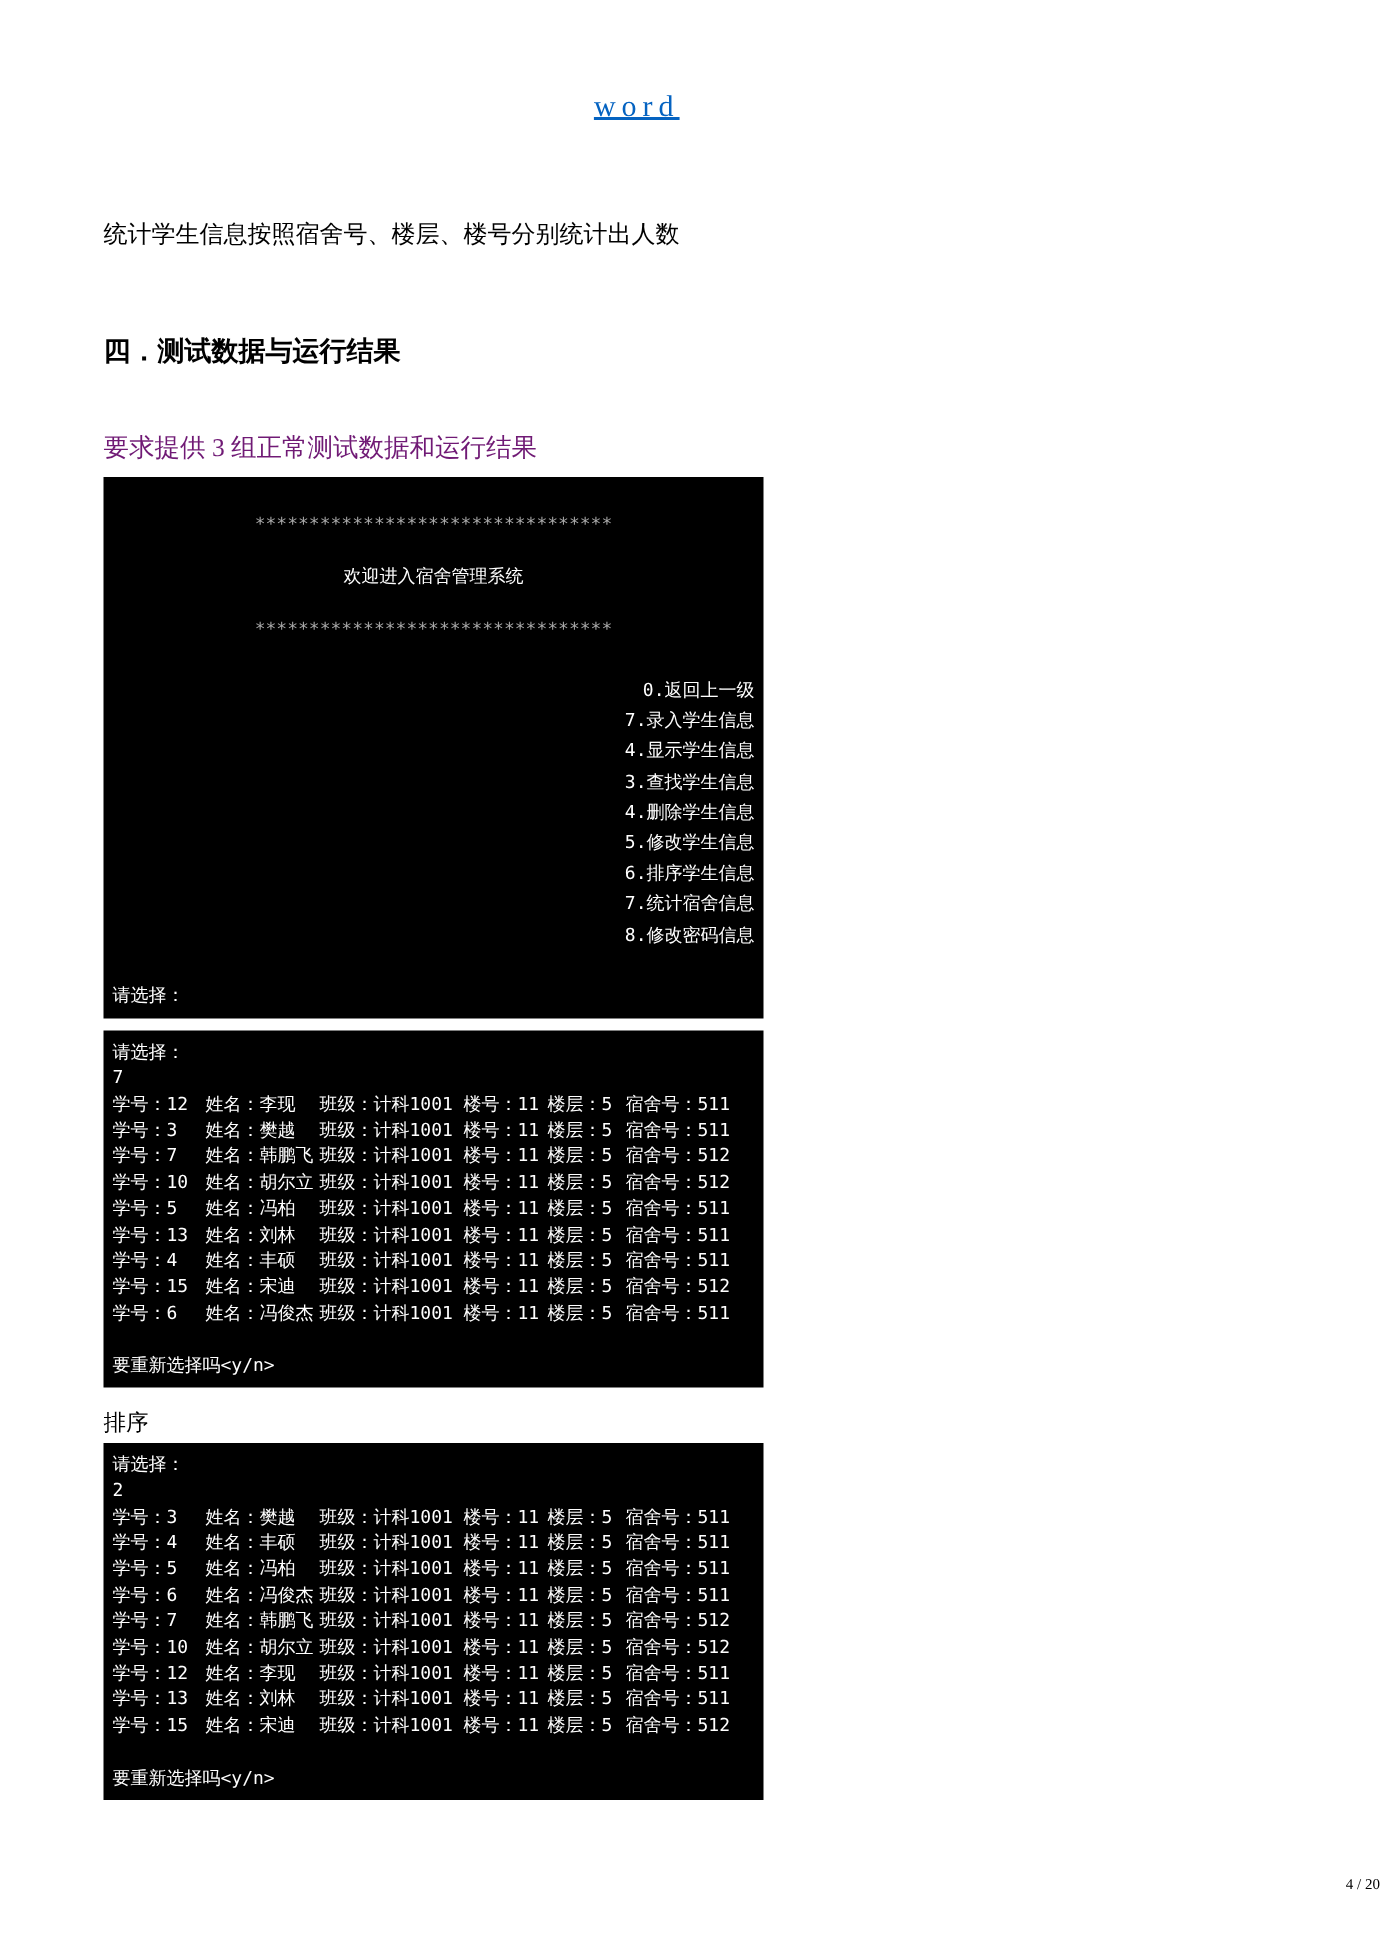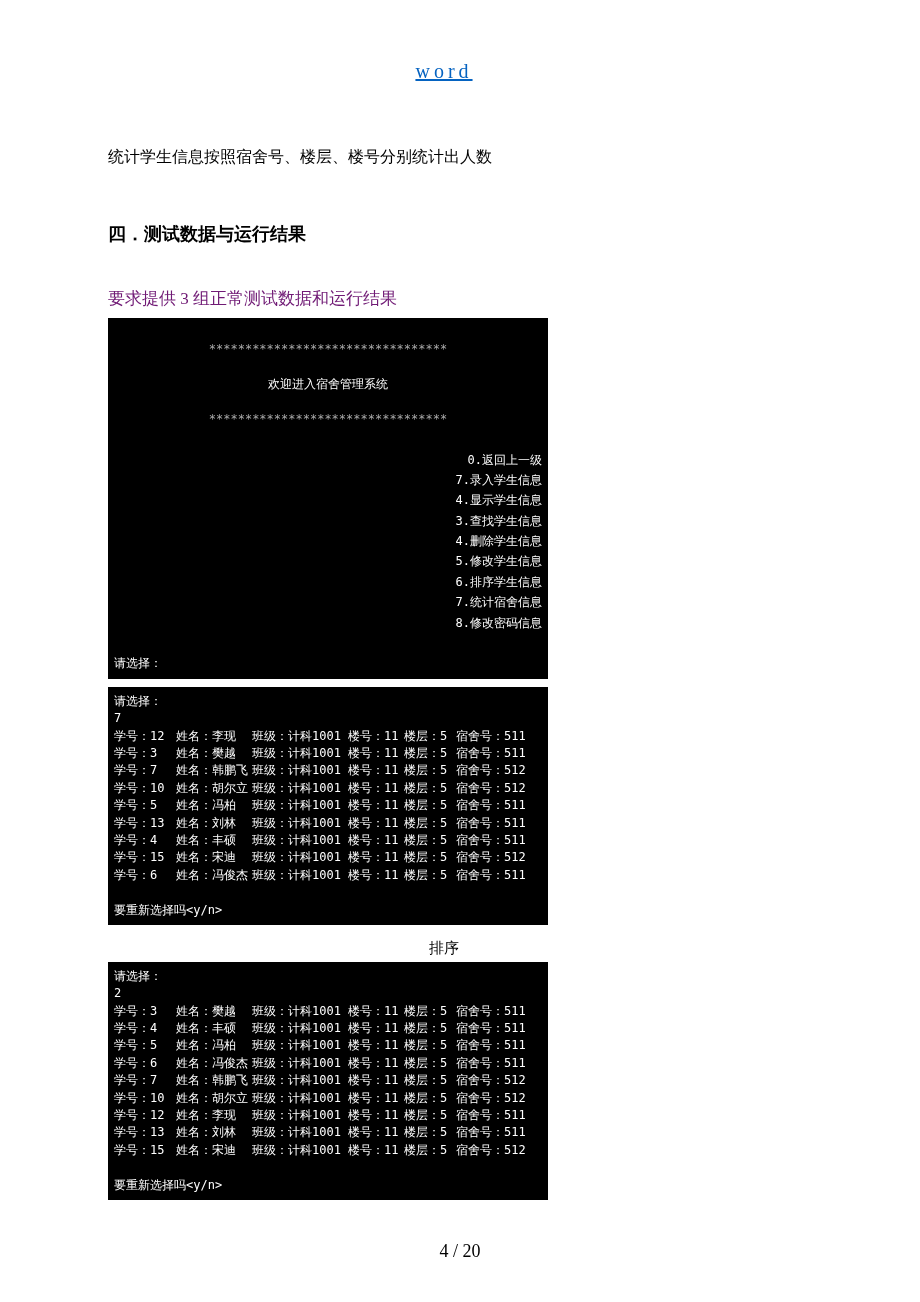--- a/index.html
+++ b/index.html
@@ -4,21 +4,21 @@
 <style>
   * { margin: 0; padding: 0; box-sizing: border-box; }
   body {
     width: 920px;
     height: 1302px;
     background: #fff;
     font-family: "SimSun", "宋体", serif;
     position: relative;
   }
   .page {
-    padding: 60px 140px 40px 108px;
+    padding: 60px 140px 40px 69px;
   }
   .header-link {
     text-align: center;
     margin-bottom: 60px;
   }
   .header-link span {
     color: #0563c1;
     text-decoration: underline;
     font-size: 20px;
     letter-spacing: 4px;
@@ -46,21 +46,20 @@
   .sub-text {
     font-size: 17px;
     color: #701a75;
     margin-bottom: 8px;
   }
   .label-text {
     font-size: 15px;
     color: #000;
     margin-top: 14px;
     margin-bottom: 4px;
-    text-align: center;
   }
   .console {
     background: #000;
     color: #fff;
     font-family: "SimSun", "NSimSun", "Consolas", monospace;
     font-size: 12px;
     line-height: 1.45;
     padding: 6px 6px;
     width: 440px;
     white-space: pre;
@@ -73,22 +72,22 @@
   .c-id   { width: 62px; }
   .c-name { width: 76px; }
   .c-cls  { width: 96px; }
   .c-bld  { width: 56px; }
   .c-flr  { width: 52px; }
   .c-dorm { width: 80px; }
   .page-num {
     position: absolute;
     bottom: 40px;
     left: 0; right: 0;
-    text-align: center;
-    font-size: 18px;
+    text-align: right;
+    font-size: 10px;
     color: #000;
   }
 </style>
 </head>
 <body>
 
 <div class="page">
 
   <div class="header-link">
     <span>word</span>

